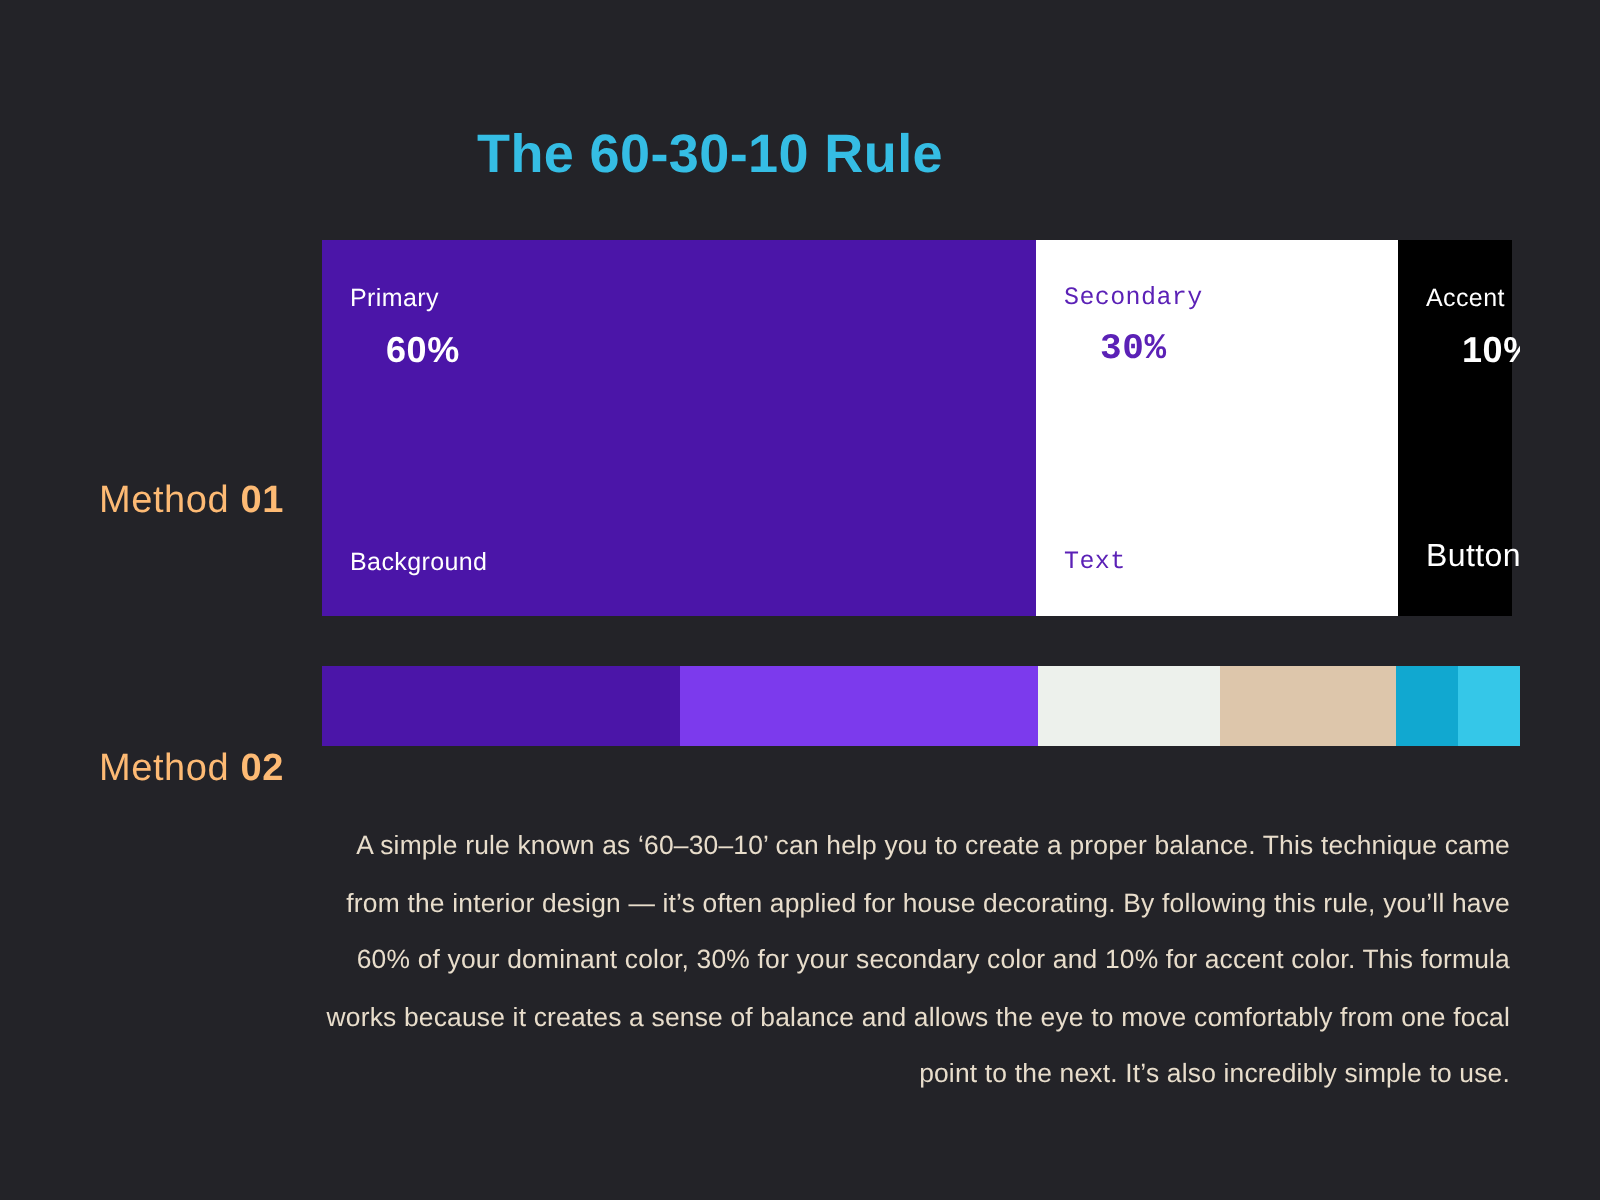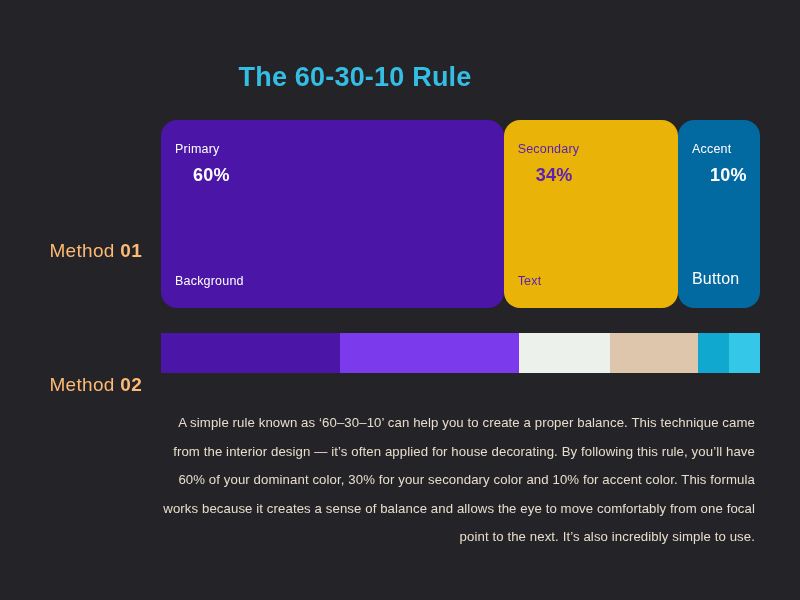--- a/index.html
+++ b/index.html
@@ -56,21 +56,20 @@
     width: 599px;
     height: 188px;
     display: flex;
     overflow: hidden;
   }
   .seg01 {
     position: relative;
     height: 100%;
     box-sizing: border-box;
     padding: 22px 14px 0 14px;
-    border-radius: 16px;
   }
   .seg01 .seg-name {
     font-size: 12.5px;
     letter-spacing: 0.2px;
     display: block;
   }
   .seg01 .seg-pct {
     font-size: 18px;
     font-weight: bold;
     display: block;
@@ -125,26 +124,26 @@
   <span class="label-word">Method</span>
   <span class="label-num">01</span>
 </div>
 
 <div id="method-01-bar">
   <div class="seg01" id="seg-primary" style="width: 357px; background: rgb(75, 21, 168); color: rgb(255, 255, 255);">
     <span class="seg-name">Primary</span>
     <span class="seg-pct">60%</span>
     <span class="seg-role">Background</span>
   </div>
-  <div class="seg01" id="seg-secondary" style="width: 181px; background: #eab308; color: rgb(91, 33, 182);">
+  <div class="seg01" id="seg-secondary" style="width: 181px; background: #ffffff; color: rgb(91, 33, 182); font-family: Liberation Mono, monospace;">
     <span class="seg-name">Secondary</span>
-    <span class="seg-pct">34%</span>
+    <span class="seg-pct">30%</span>
     <span class="seg-role">Text</span>
   </div>
-  <div class="seg01" id="seg-accent" style="width: 82px; background: #0369a1; color: rgb(255, 255, 255);">
+  <div class="seg01" id="seg-accent" style="width: 57px; background: #000000; color: rgb(255, 255, 255);">
     <span class="seg-name">Accent</span>
     <span class="seg-pct">10%</span>
     <span class="seg-role">Button</span>
   </div>
 </div>
 
 <div id="method-02-label" class="method-label">
   <span class="label-word">Method</span>
   <span class="label-num">02</span>
 </div>

